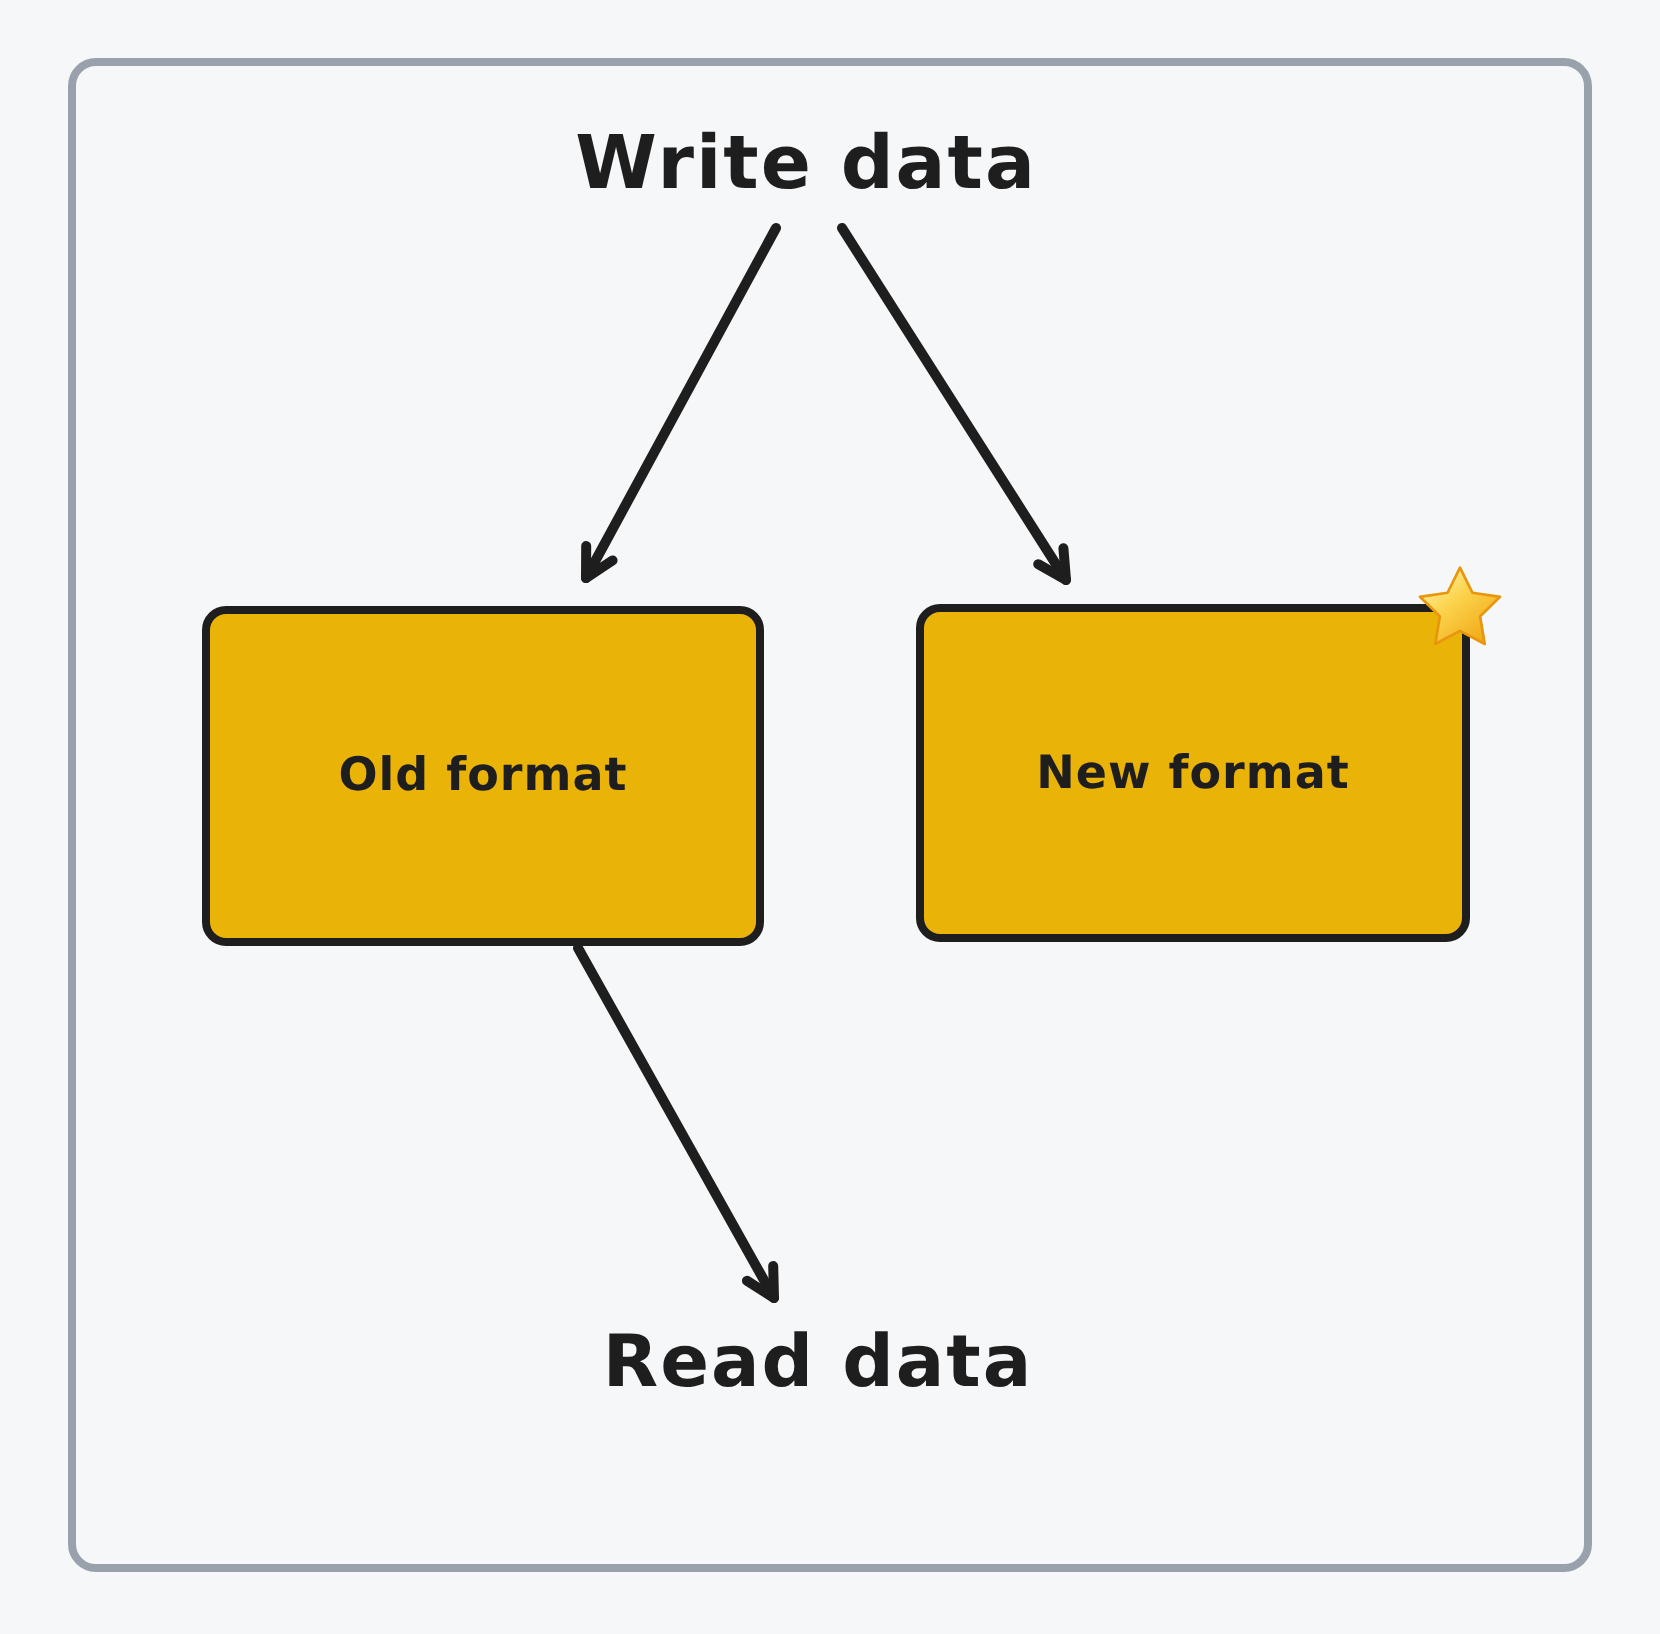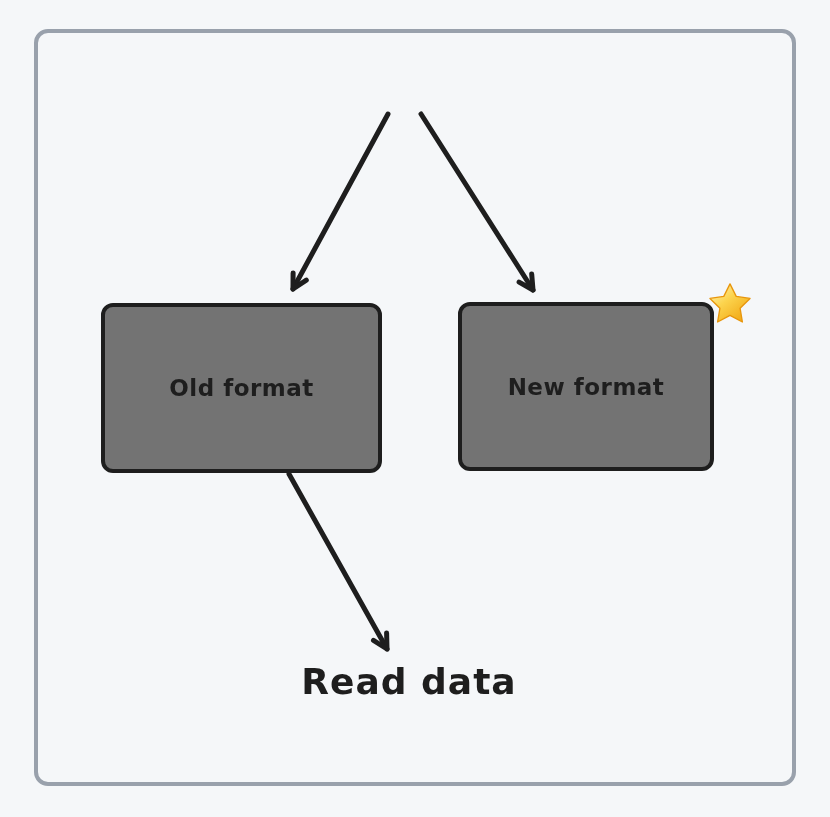--- a/index.html
+++ b/index.html
@@ -43,35 +43,35 @@
   .title-bottom {
     left: 409px;
     top: 661px;
     font-size: 36px;
   }
   .node-box {
     position: absolute;
     box-sizing: border-box;
     border: 4.5px solid #1e1e1e;
     border-radius: 12px;
-    background: #737373;
+    background: #eab308;
     display: flex;
     align-items: center;
     justify-content: center;
   }
   .box-old {
     left: 101px;
     top: 303px;
     width: 281px;
     height: 170px;
   }
   .box-new {
     left: 458px;
     top: 302px;
-    width: 256px;
+    width: 277px;
     height: 169px;
   }
   .node-label {
     font-size: 23px;
     font-weight: 700;
     letter-spacing: 0.5px;
     color: #1e1e1e;
   }
   .star-badge {
     position: absolute;
@@ -97,20 +97,21 @@
     fill: none;
   }
 </style>
 </head>
 <body>
 
 <div class="stage">
 
   <div class="frame"></div>
 
+  <div class="hand-title title-top">Write data</div>
 
   <svg class="arrows-layer" viewBox="0 0 830 817" xmlns="http://www.w3.org/2000/svg">
     <g>
       <line x1="388" y1="114" x2="293" y2="289"></line>
       <polyline points="306.3,280.2 293,289 293.1,273"></polyline>
     </g>
     <g>
       <line x1="421" y1="114" x2="533" y2="290"></line>
       <polyline points="531.7,274.1 533,290 519.1,282.1"></polyline>
     </g>

